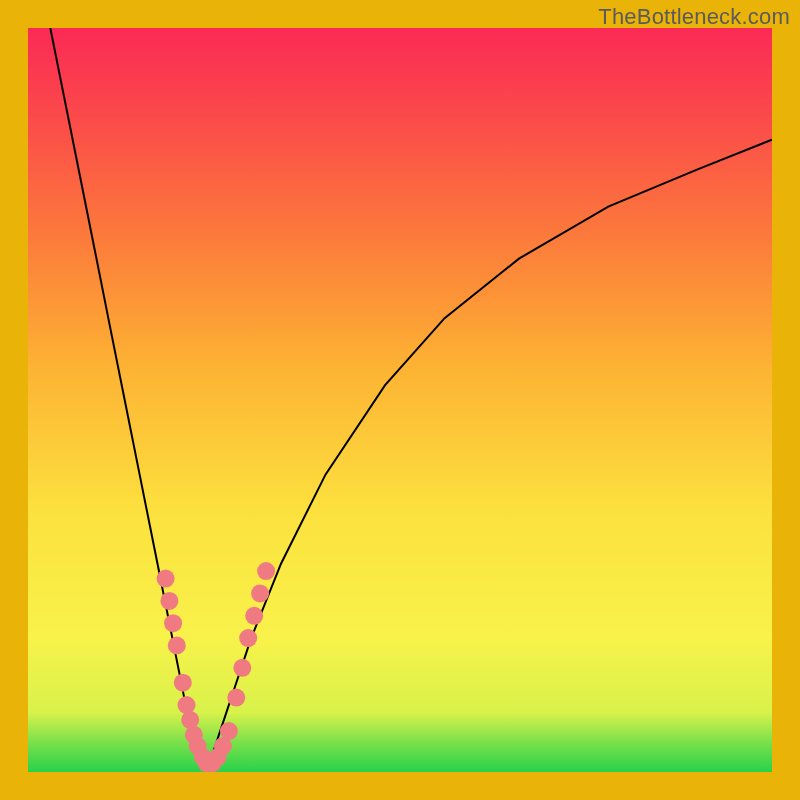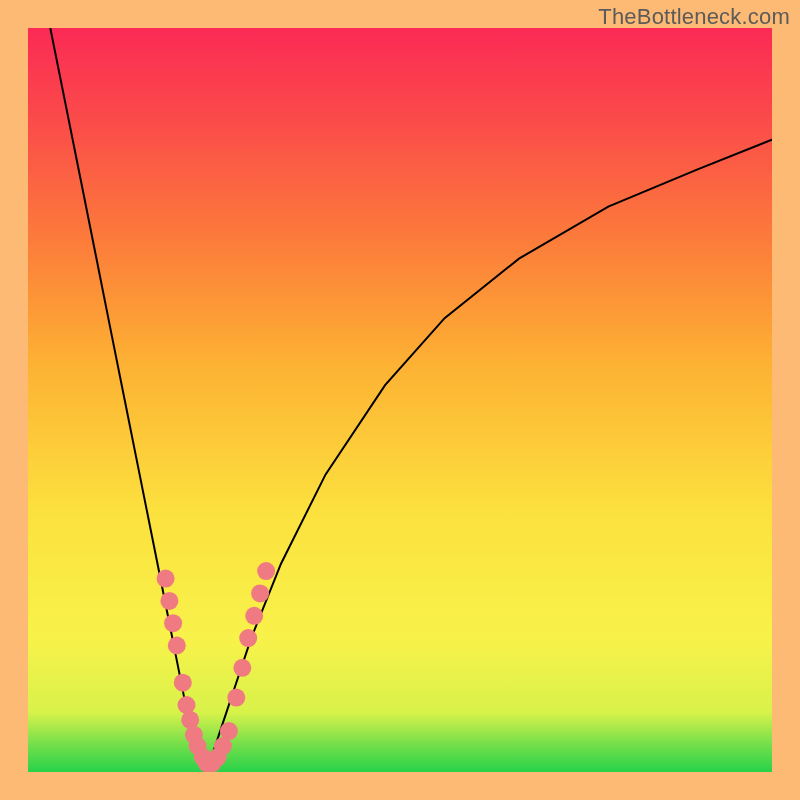--- a/index.html
+++ b/index.html
@@ -7,21 +7,21 @@
     padding: 0;
     width: 800px;
     height: 800px;
     overflow: hidden;
     background: #000;
     font-family: Arial, Helvetica, sans-serif;
   }
   .frame {
     position: absolute;
     inset: 0;
-    background: #fdba74;
+    background: #eab308;
   }
   .plot-area {
     position: absolute;
     left: 28px;
     top: 28px;
     width: 744px;
     height: 744px;
     
     background: linear-gradient(to top,
       #28d24a 0%,

